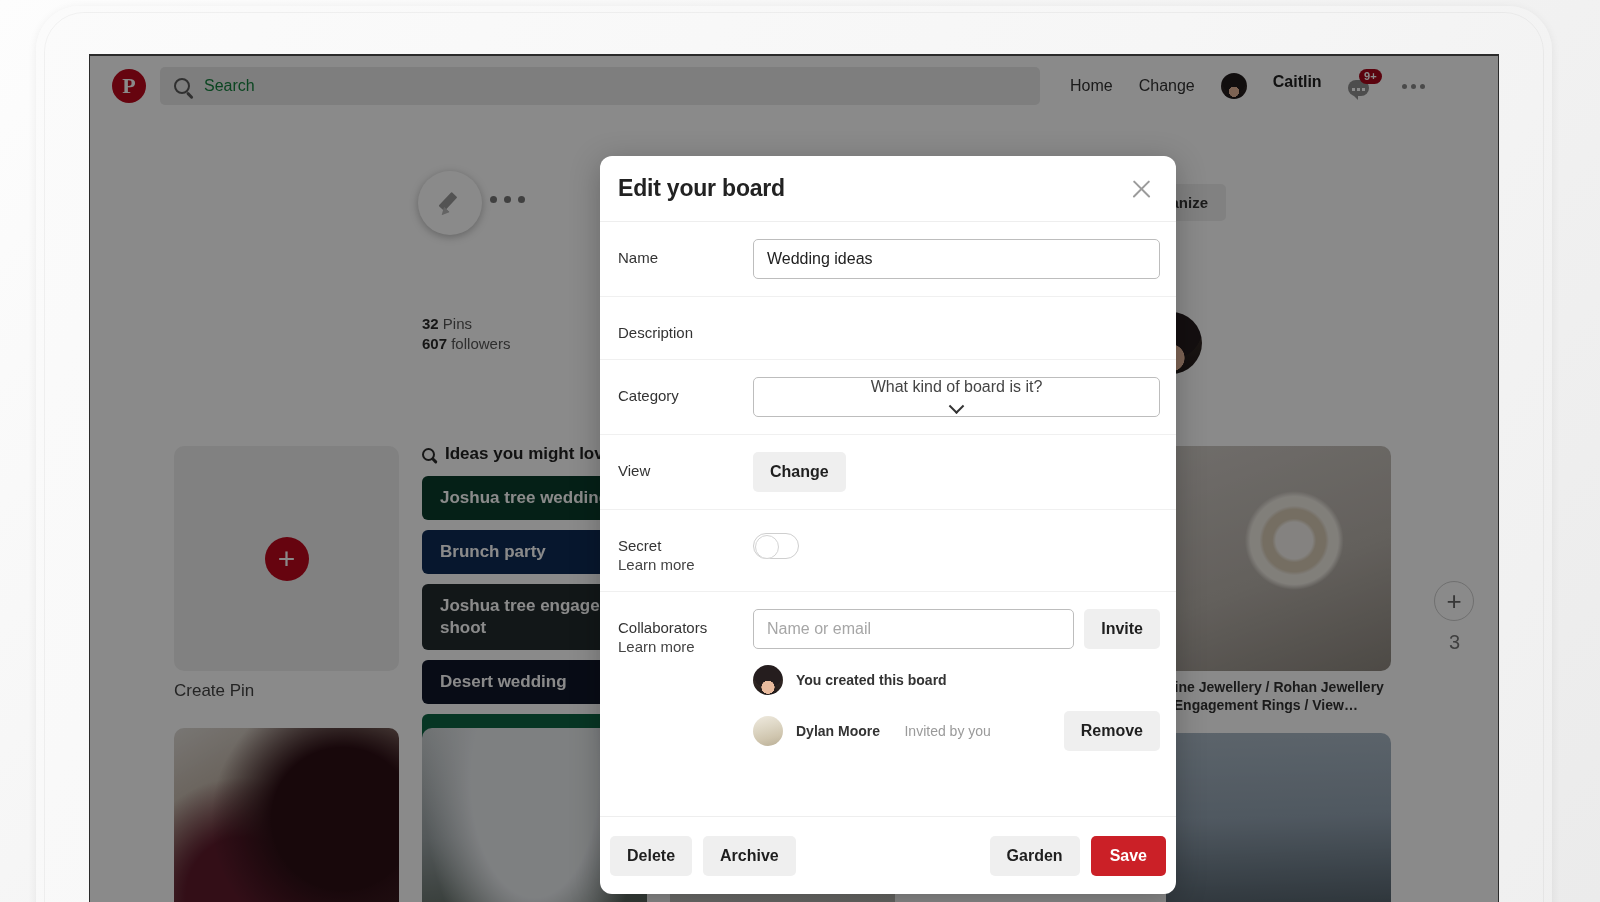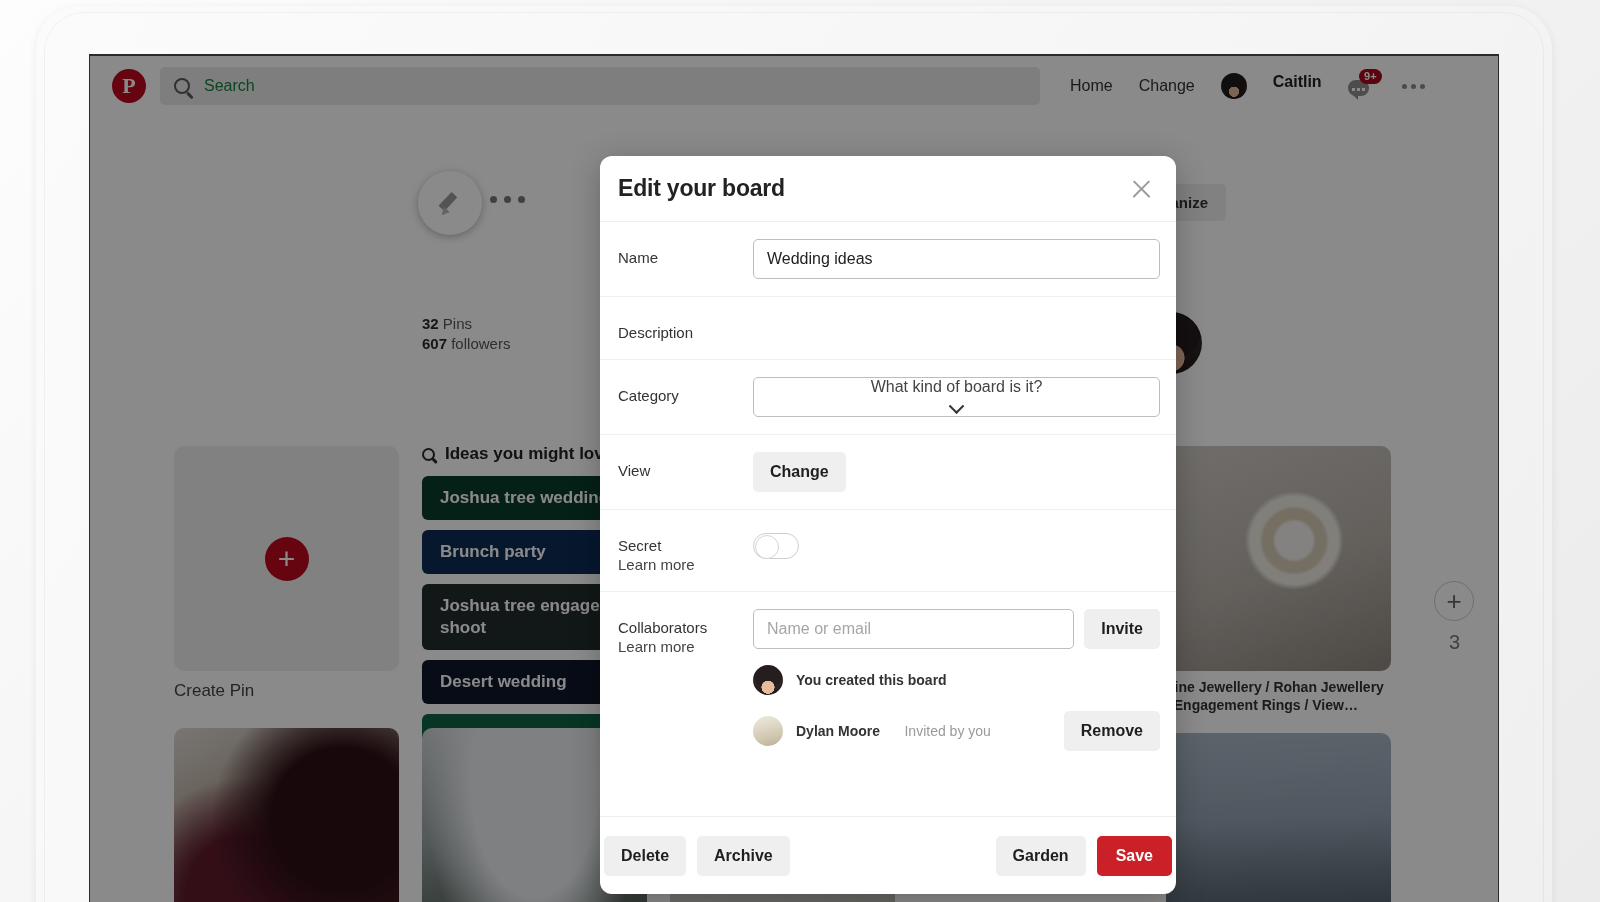--- a/index.html
+++ b/index.html
@@ -377,21 +377,21 @@
   }
   .collab-txt{ flex:1 1 auto; }
   .collab-name{ font-size:14px; font-weight:700; color:#333; line-height:18px;}
   .collab-sub{ font-size:14px; color:#9a9a9a; line-height:18px;margin-left:20px;}
   #remove-btn{ flex:0 0 auto; }
 
   #modal-footer{
     flex:0 0 auto; height:78px;
     border-top:1px solid #eeeeee;
     display:flex; align-items:center; justify-content:space-between;
-    padding:0 4px;
+    padding:0 10px;
   }
   .foot-group{ display:flex; gap:11px; }
   #save-btn{
     background:#cb2027; color:#fff; font-weight:700; font-size:16px;
     border:none; border-radius:5px; padding:11px 19px; cursor:pointer;
     font-family:"Liberation Sans", sans-serif;
   }
 </style>
 </head>
 <body>

